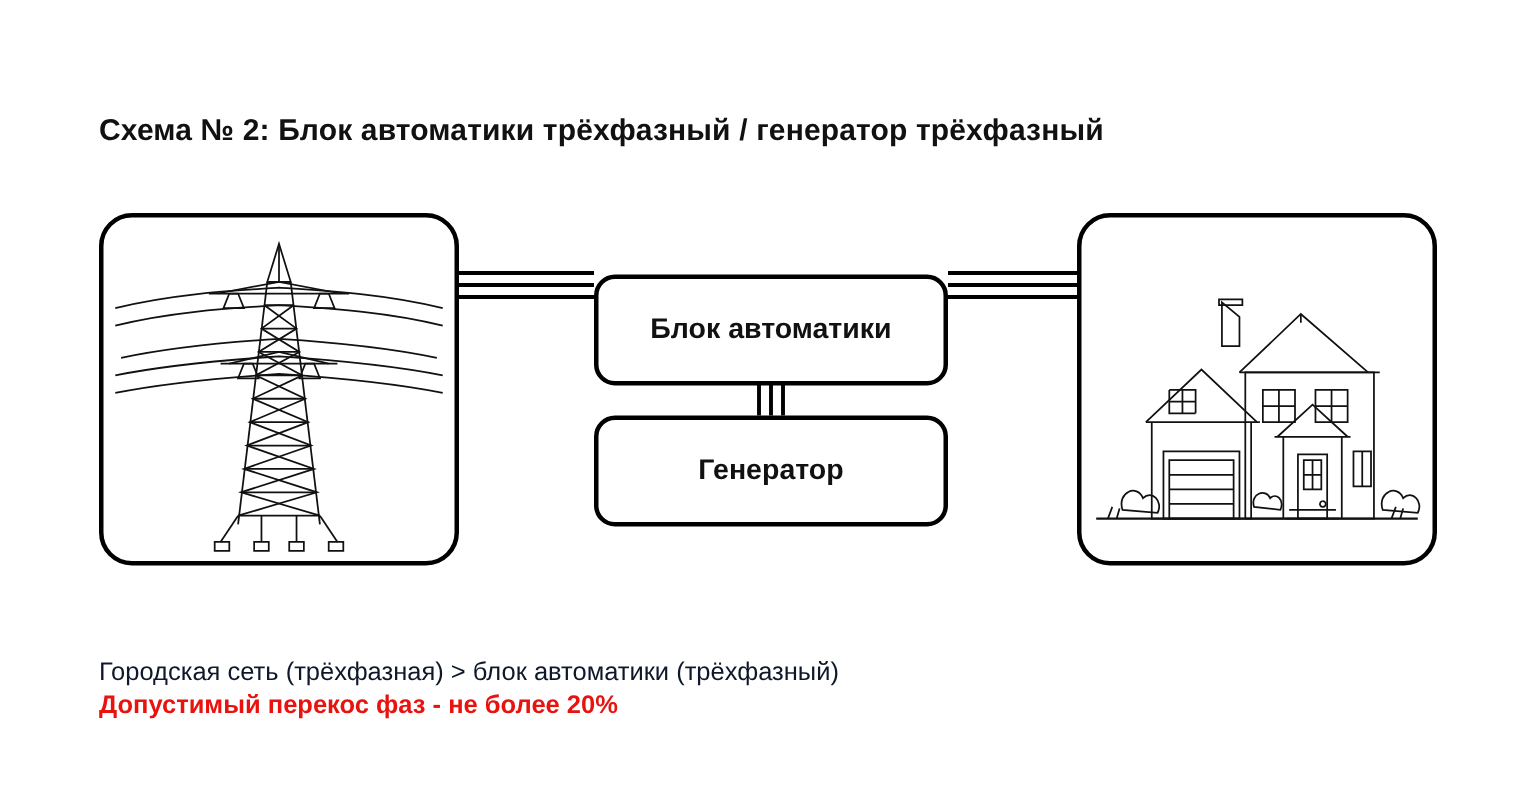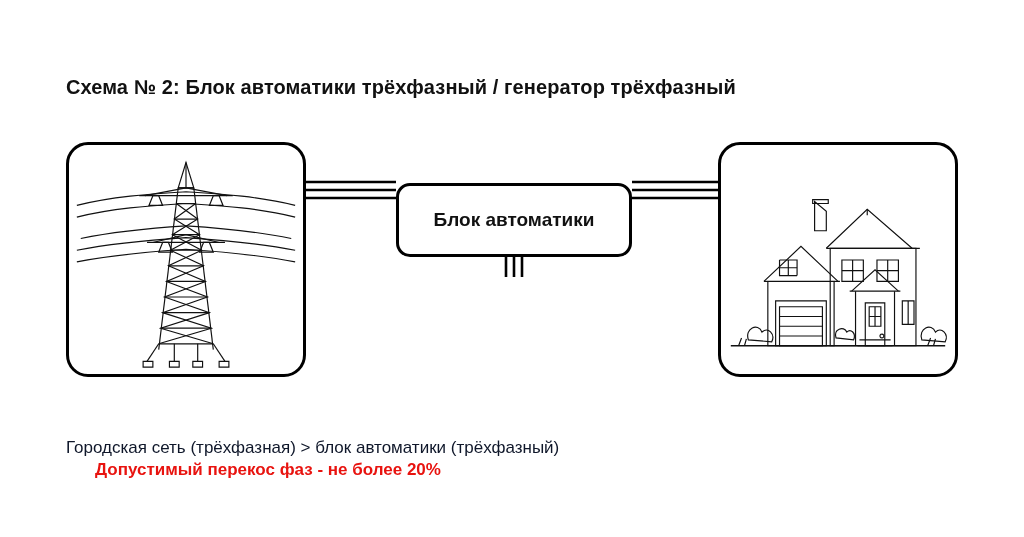--- a/index.html
+++ b/index.html
@@ -117,21 +117,20 @@
   }
   .caption-line {
     font-size: 17px;
     line-height: 22px;
     color: #0f172a;
     white-space: nowrap;
   }
   .caption-line.warning {
     color: #e8130f;
     font-weight: bold;
-    margin-left: 29px;
   }
 </style>
 </head>
 <body>
 
 <div id="title">Схема № 2: Блок автоматики трёхфазный / генератор трёхфазный</div>
 
 <div id="diagram">
 
   <svg id="wires" viewBox="0 0 1024 280" xmlns="http://www.w3.org/2000/svg">
@@ -204,20 +203,23 @@
         <path d="M103,222 L113,222 L113,228 L103,228 Z"></path>
         <path d="M127,222 L137,222 L137,228 L127,228 Z"></path>
       </g>
     </svg>
   </div>
 
   <div class="node-box" id="ats-box">
     <span class="node-label">Блок автоматики</span>
   </div>
 
+  <div class="node-box" id="gen-box">
+    <span class="node-label">Генератор</span>
+  </div>
 
   <div class="node-box" id="house-panel">
     <svg class="panel-art" viewBox="0 0 240 235" xmlns="http://www.w3.org/2000/svg">
       <g stroke="#111111" fill="none" stroke-width="1.2">
 
         <path d="M10,206 L230,206" stroke-width="1.4"></path>
 
         <path d="M108,106 L150,66 L196,106"></path>
         <path d="M150,66 L150,72"></path>
 

